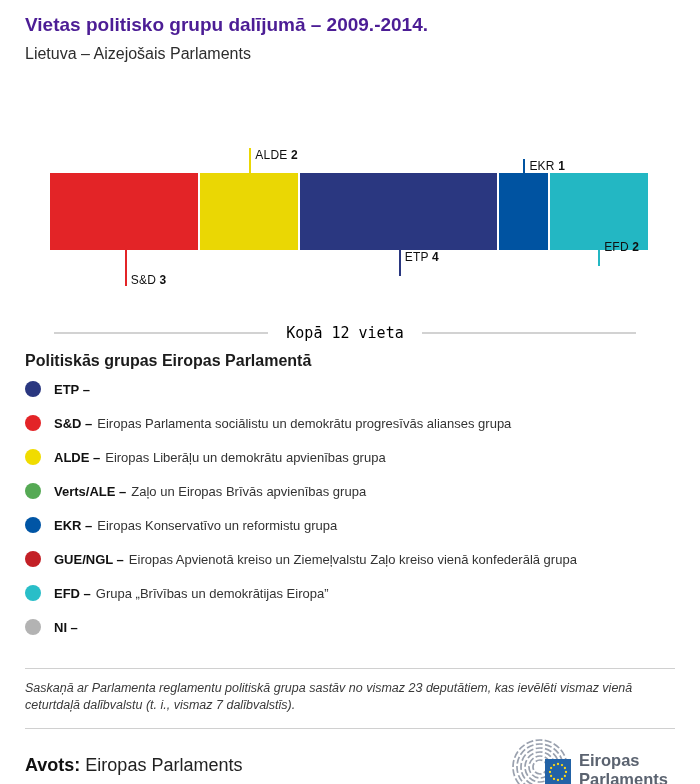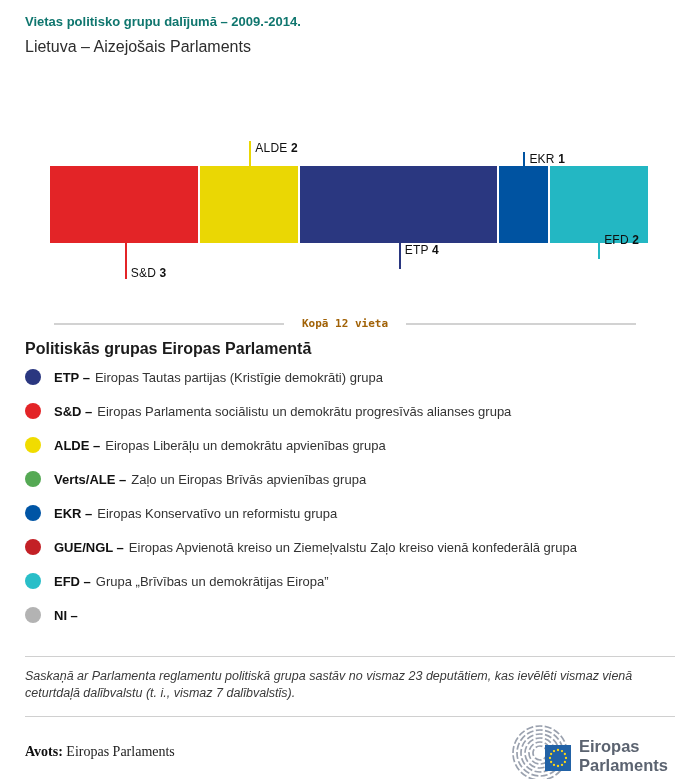--- a/index.html
+++ b/index.html
@@ -3,47 +3,47 @@
 <meta charset="utf-8">
 <style>
   * { box-sizing: border-box; }
   html,body { margin:0; padding:0; }
   body {
     width:700px; height:784px; background:#ffffff;
     font-family:"Liberation Sans", sans-serif; color:#1a1a1a;
     overflow:hidden; position:relative;
   }
   .header { padding:14px 25px 0; }
-  .title { font-size:13px; font-weight:700; margin:0; color:#0f766e; }
+  .title { font-size:19px; font-weight:700; margin:0; color:#4c1d95; }
   .subtitle { font-size:16px; font-weight:400; margin:9px 0 15px; color:#2d2d2d; }
 
   .chart { position:relative; height:222px; }
   .bar { position:absolute; left:50px; top:95px; width:598px; height:77px; display:flex; gap:2px; }
   .bar-seg { height:100%; }
   .tick { position:absolute; width:2px; }
   .bar-label { position:absolute; font-size:12px; white-space:nowrap; color:#101010; letter-spacing:.2px; }
   .bar-label b { font-weight:700; }
 
   .total-row { display:flex; align-items:center; margin:24px 64px 0 54px; }
   .total-rule { flex:1; height:2px; background:#d2d2d2; }
-  .total-text { font-family:"DejaVu Sans Mono", monospace; font-weight:700; font-size:11px; padding:0 18px; color:#a16207; white-space:nowrap; }
+  .total-text { font-family:"DejaVu Sans Mono", monospace; font-weight:400; font-size:15px; padding:0 18px; color:#000000; white-space:nowrap; }
 
   .legend-heading { font-size:16px; font-weight:700; margin:10px 25px 0; color:#1b1b1b; }
   .legend { list-style:none; margin:2px 0 0; padding:0 25px; }
   .legend li { height:34px; display:flex; align-items:center;text-align:right; }
   .dot { width:16px; height:16px; border-radius:50%; flex:0 0 16px; margin-right:13px; }
   .abbr { font-weight:700; font-size:13px; margin-right:5px; color:#111; white-space:nowrap; }
   .desc { font-size:13px; color:#333; white-space:nowrap; }
 
   .divider { border:none; border-top:1px solid #d0d0d0; margin:24px 25px 0; }
   .divider.tight { margin-top:14px; }
   .footnote { margin:11px 25px 0; font-size:12.5px; line-height:17px; color:#3a3a3a; max-width:655px;font-style:italic; }
 
   .footer { display:flex; justify-content:space-between; align-items:center; padding:8px 25px 0; }
-  .source { font-size:14px; color:#222;font-family:Liberation Serif, serif; }
+  .source { font-size:18px; color:#222; }
   .source b { color:#111; }
   .logo { width:168px; height:54px; }
   .logo text { font-weight:700; fill:#5b6370; font-size:16.5px; font-family:"Liberation Sans", sans-serif; }
 </style>
 </head>
 <body>
 
 <div class="header">
   <h1 class="title">Vietas politisko grupu dalījumā – 2009.-2014.</h1>
   <h2 class="subtitle">Lietuva – Aizejošais Parlaments</h2>
@@ -74,21 +74,20 @@
   <span class="total-text">Kopā 12 vieta</span>
   <span class="total-rule"></span>
 </div>
 
 <h3 class="legend-heading">Politiskās grupas Eiropas Parlamentā</h3>
 
 <ul class="legend" id="legend">
     <li>
       <span class="dot" style="background: rgb(42, 55, 128);"></span>
       <span class="abbr">ETP –</span>
-      <span class="desc">Eiropas Tautas partijas (Kristīgie demokrāti) grupa</span>
     </li>
     <li>
       <span class="dot" style="background: rgb(227, 36, 39);"></span>
       <span class="abbr">S&amp;D –</span>
       <span class="desc">Eiropas Parlamenta sociālistu un demokrātu progresīvās alianses grupa</span>
     </li>
     <li>
       <span class="dot" style="background: rgb(240, 220, 0);"></span>
       <span class="abbr">ALDE –</span>
       <span class="desc">Eiropas Liberāļu un demokrātu apvienības grupa</span>

